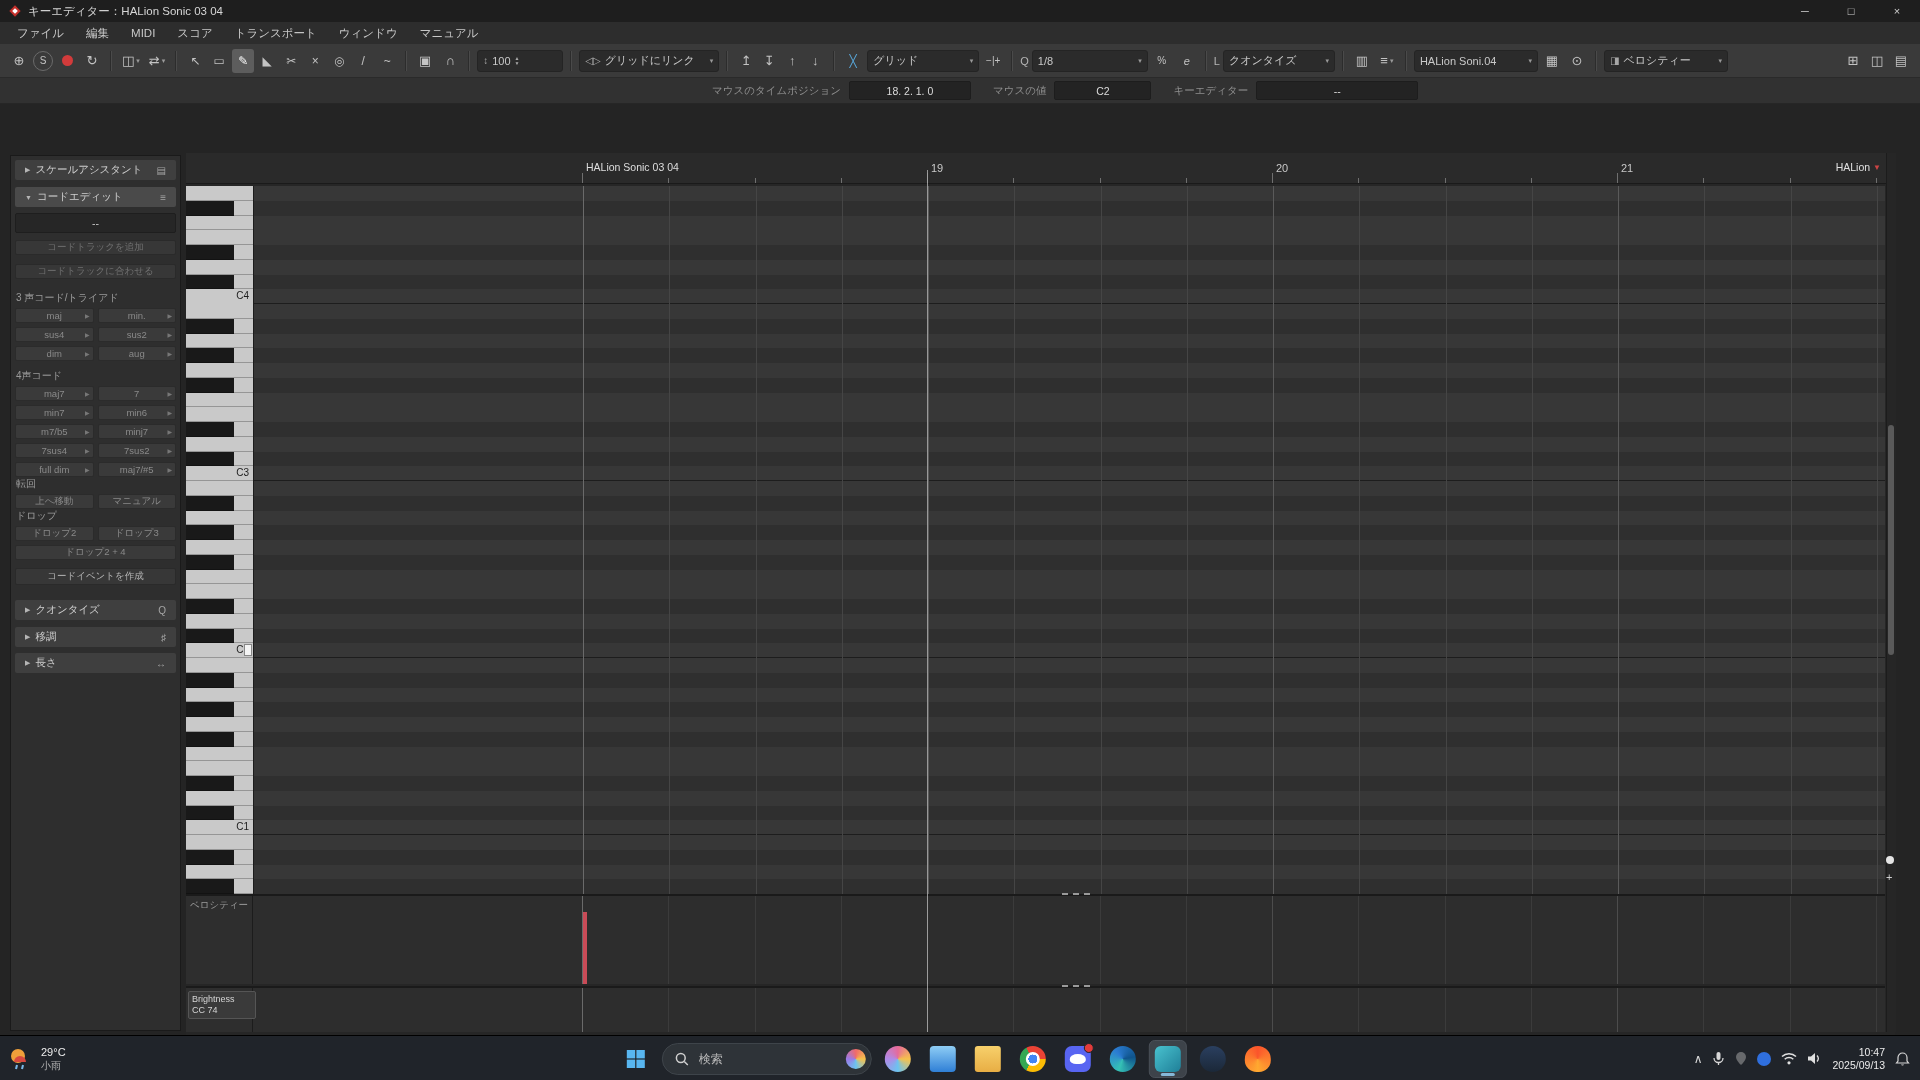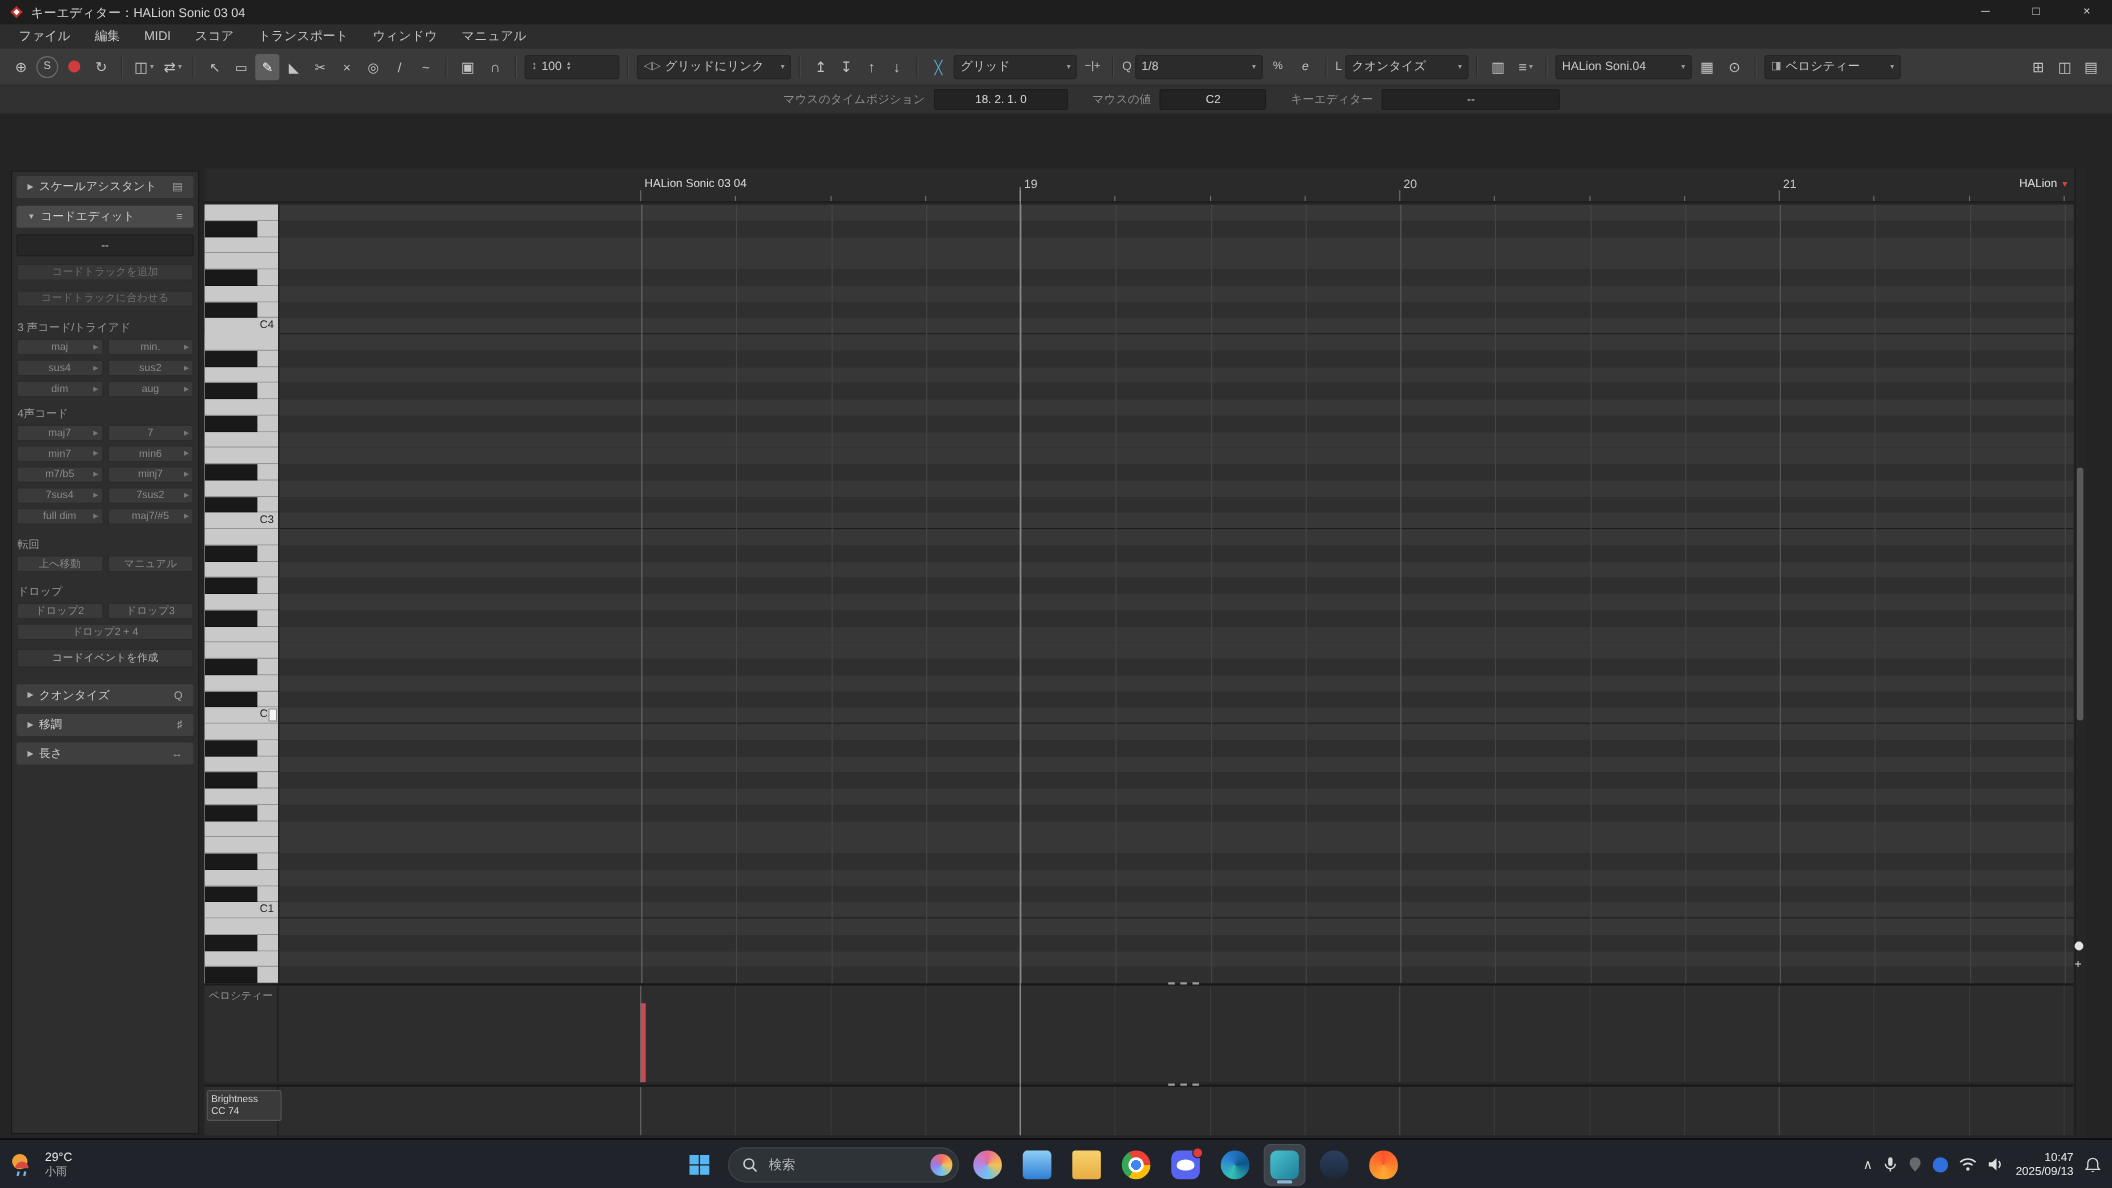--- a/index.html
+++ b/index.html
@@ -70,21 +70,21 @@
   .ins-btn{height:15px;background:#373737;border:1px solid #2a2a2a;border-radius:2px;color:#6f6f6f;
            display:flex;align-items:center;justify-content:center;font-size:9.5px;width:100%;box-sizing:border-box;
            font-family:inherit;}
   .ins-btn.lit{color:#b5b5b5;height:17px;}
   .grp-label{color:#9a9a9a;font-size:10px;height:13px;margin:0 1px 4px;}
   .chord-grid{display:grid;grid-template-columns:1fr 1fr;gap:4px;margin-bottom:0;}
   .chord-btn{position:relative;height:15px;background:#3a3a3a;border:1px solid #2b2b2b;border-radius:2px;
              color:#8a8a8a;font-size:9.5px;display:flex;align-items:center;justify-content:center;
              font-family:inherit;padding:0;}
   .chord-btn .tri{position:absolute;right:3px;font-size:6px;color:#777;}
-  .mt8{margin-top:8px;} .mt11{margin-top:11px;} .mt15{margin-top:15px;} .mt20{margin-top:8px;} .mb4{margin-bottom:4px;} .mb6{margin-bottom:6px;} .mb7{margin-bottom:7px;}
+  .mt8{margin-top:8px;} .mt11{} .mt15{margin-top:15px;} .mt20{margin-top:8px;} .mb4{margin-bottom:4px;} .mb6{margin-bottom:6px;} .mb7{margin-bottom:7px;}
   .mb9{margin-bottom:9px;} .mb12{margin-bottom:12px;}
 
   
   .editor{position:absolute;left:186px;top:13px;width:1709px;height:882px;background:#262626;}
   .ruler{position:absolute;left:0;top:0;width:1709px;height:31px;background:#2a2a2a;
          border-bottom:1px solid #1a1a1a;box-sizing:border-box;overflow:hidden;}
   .ruler .part-name{position:absolute;left:400px;top:8px;font-size:10.5px;color:#dedede;}
   .ruler .mnum{position:absolute;top:9px;font-size:11px;color:#c8c8c8;}
   .rtick{position:absolute;bottom:0;width:1px;background:#6f6f6f;}
   .ruler-overflow{position:absolute;right:14px;top:8px;font-size:10.5px;color:#e0e0e0;display:flex;gap:3px;align-items:center;}

